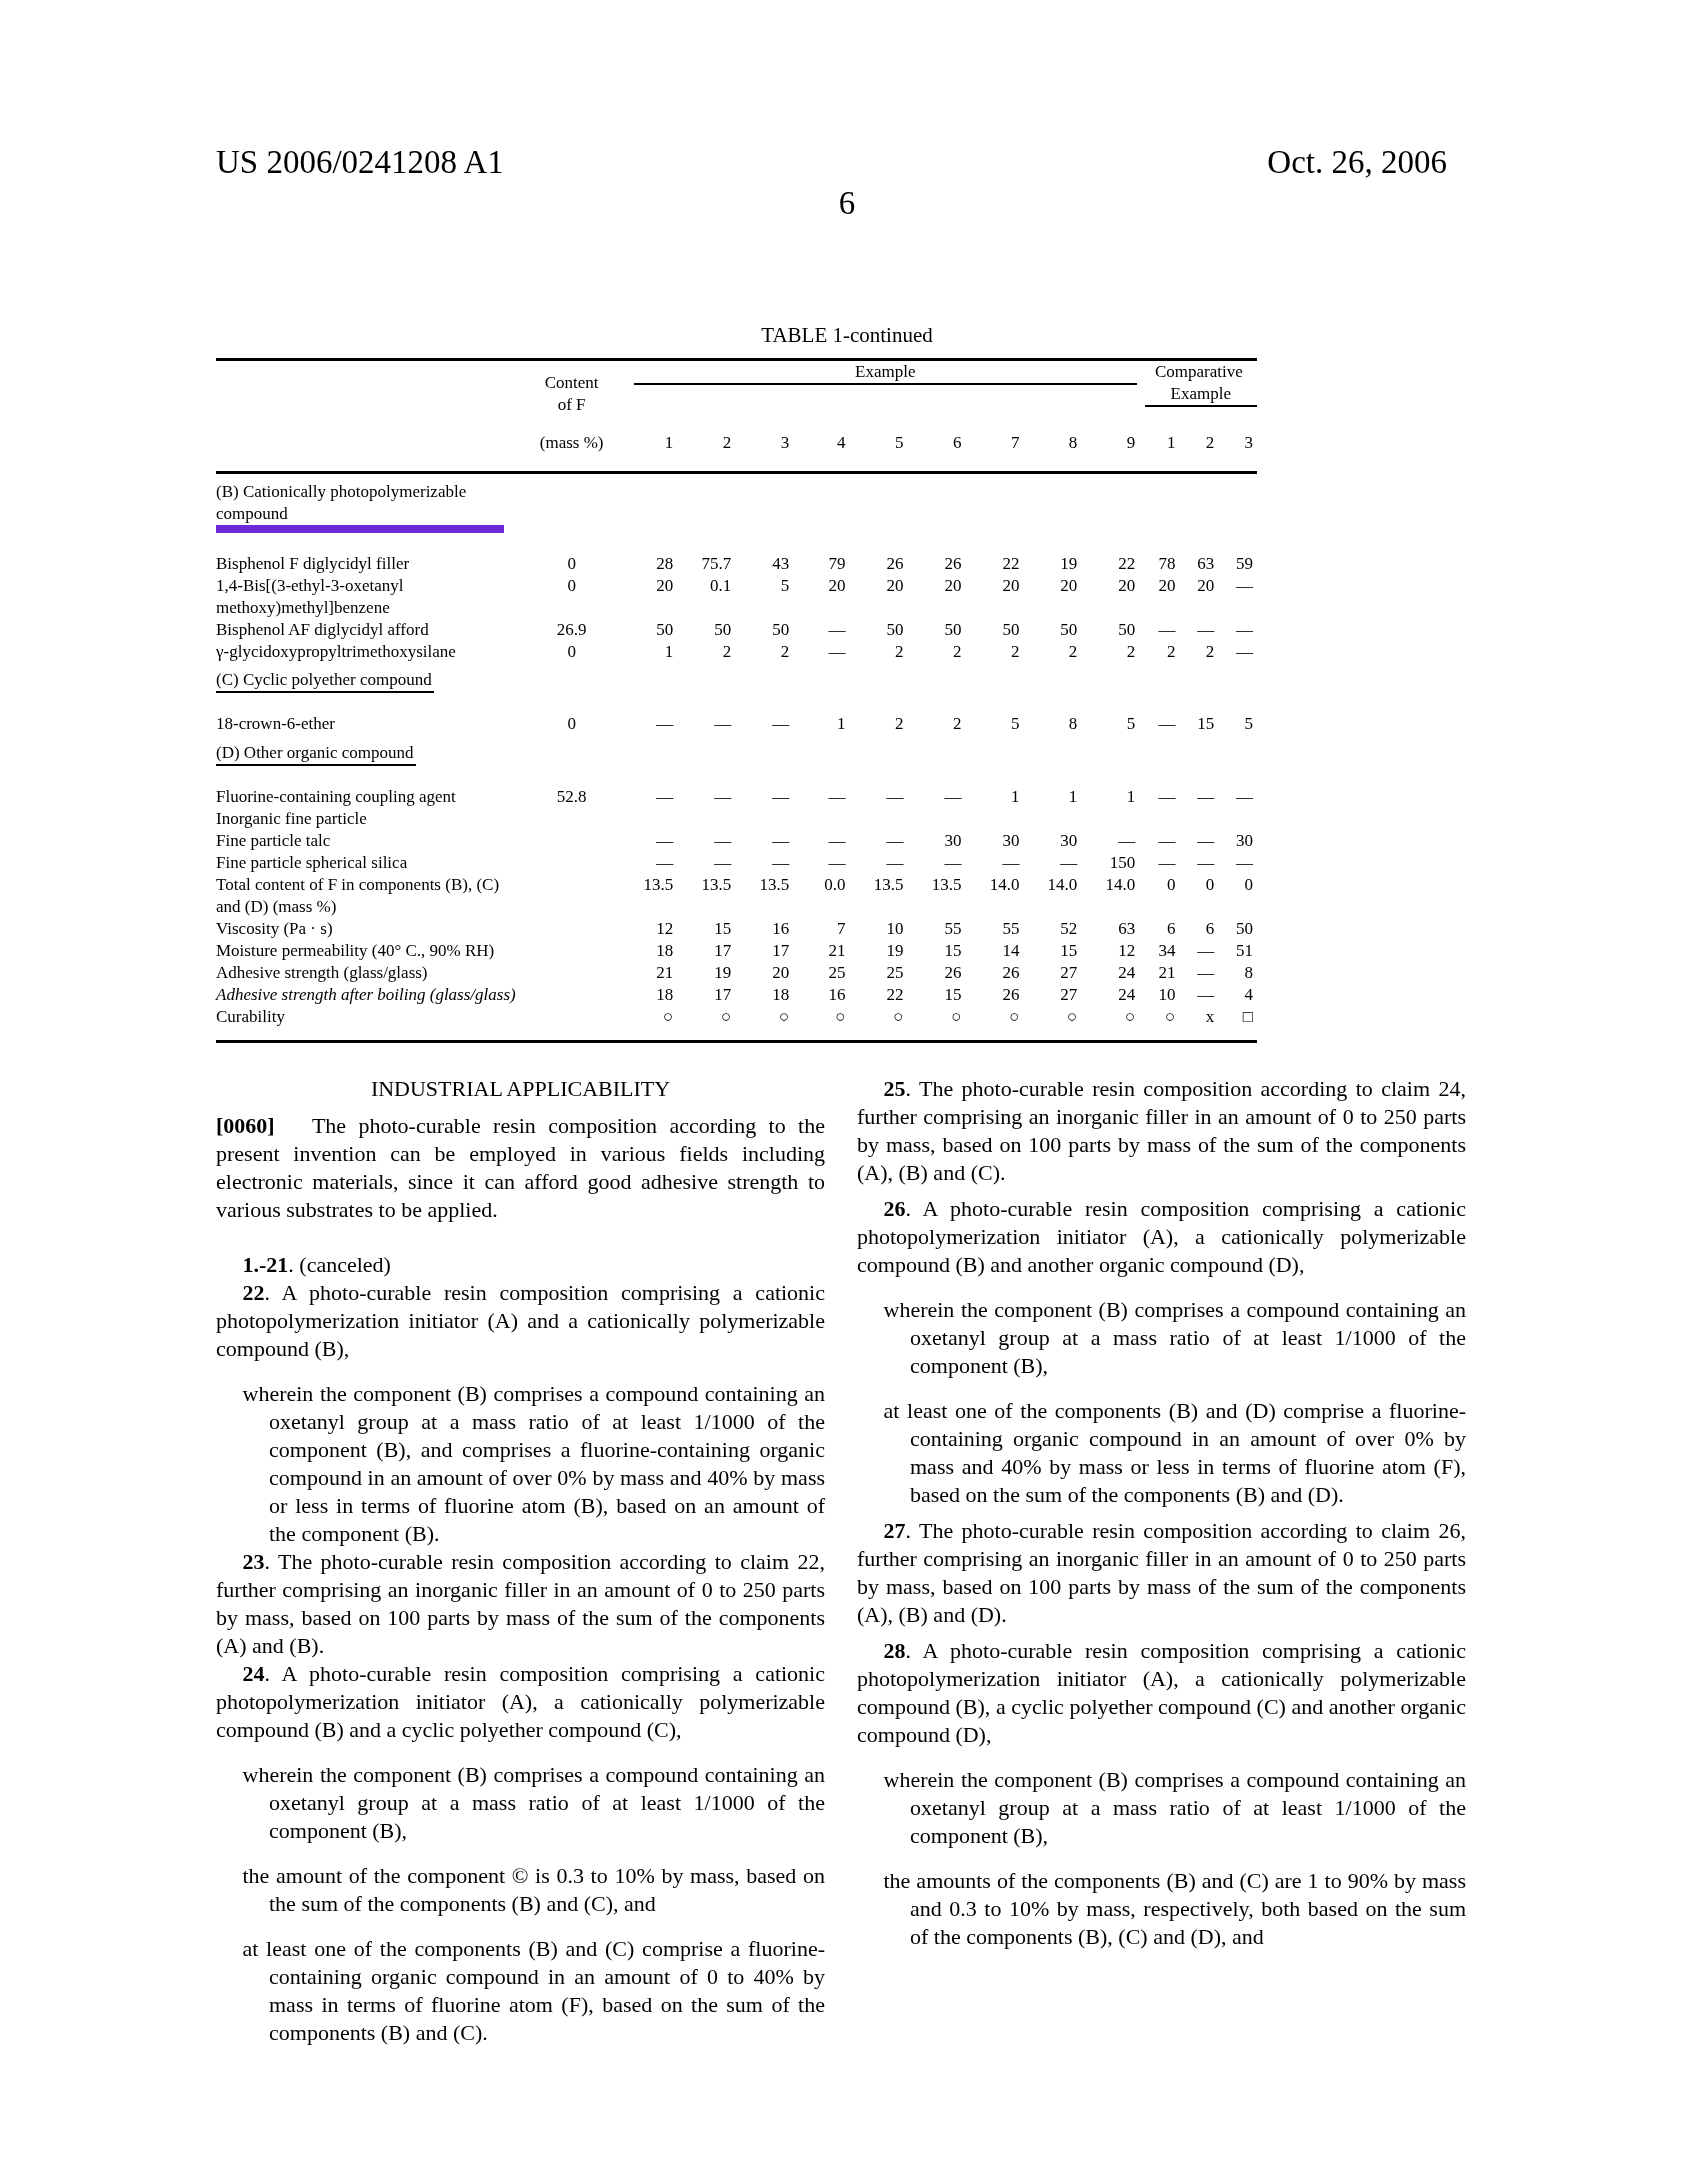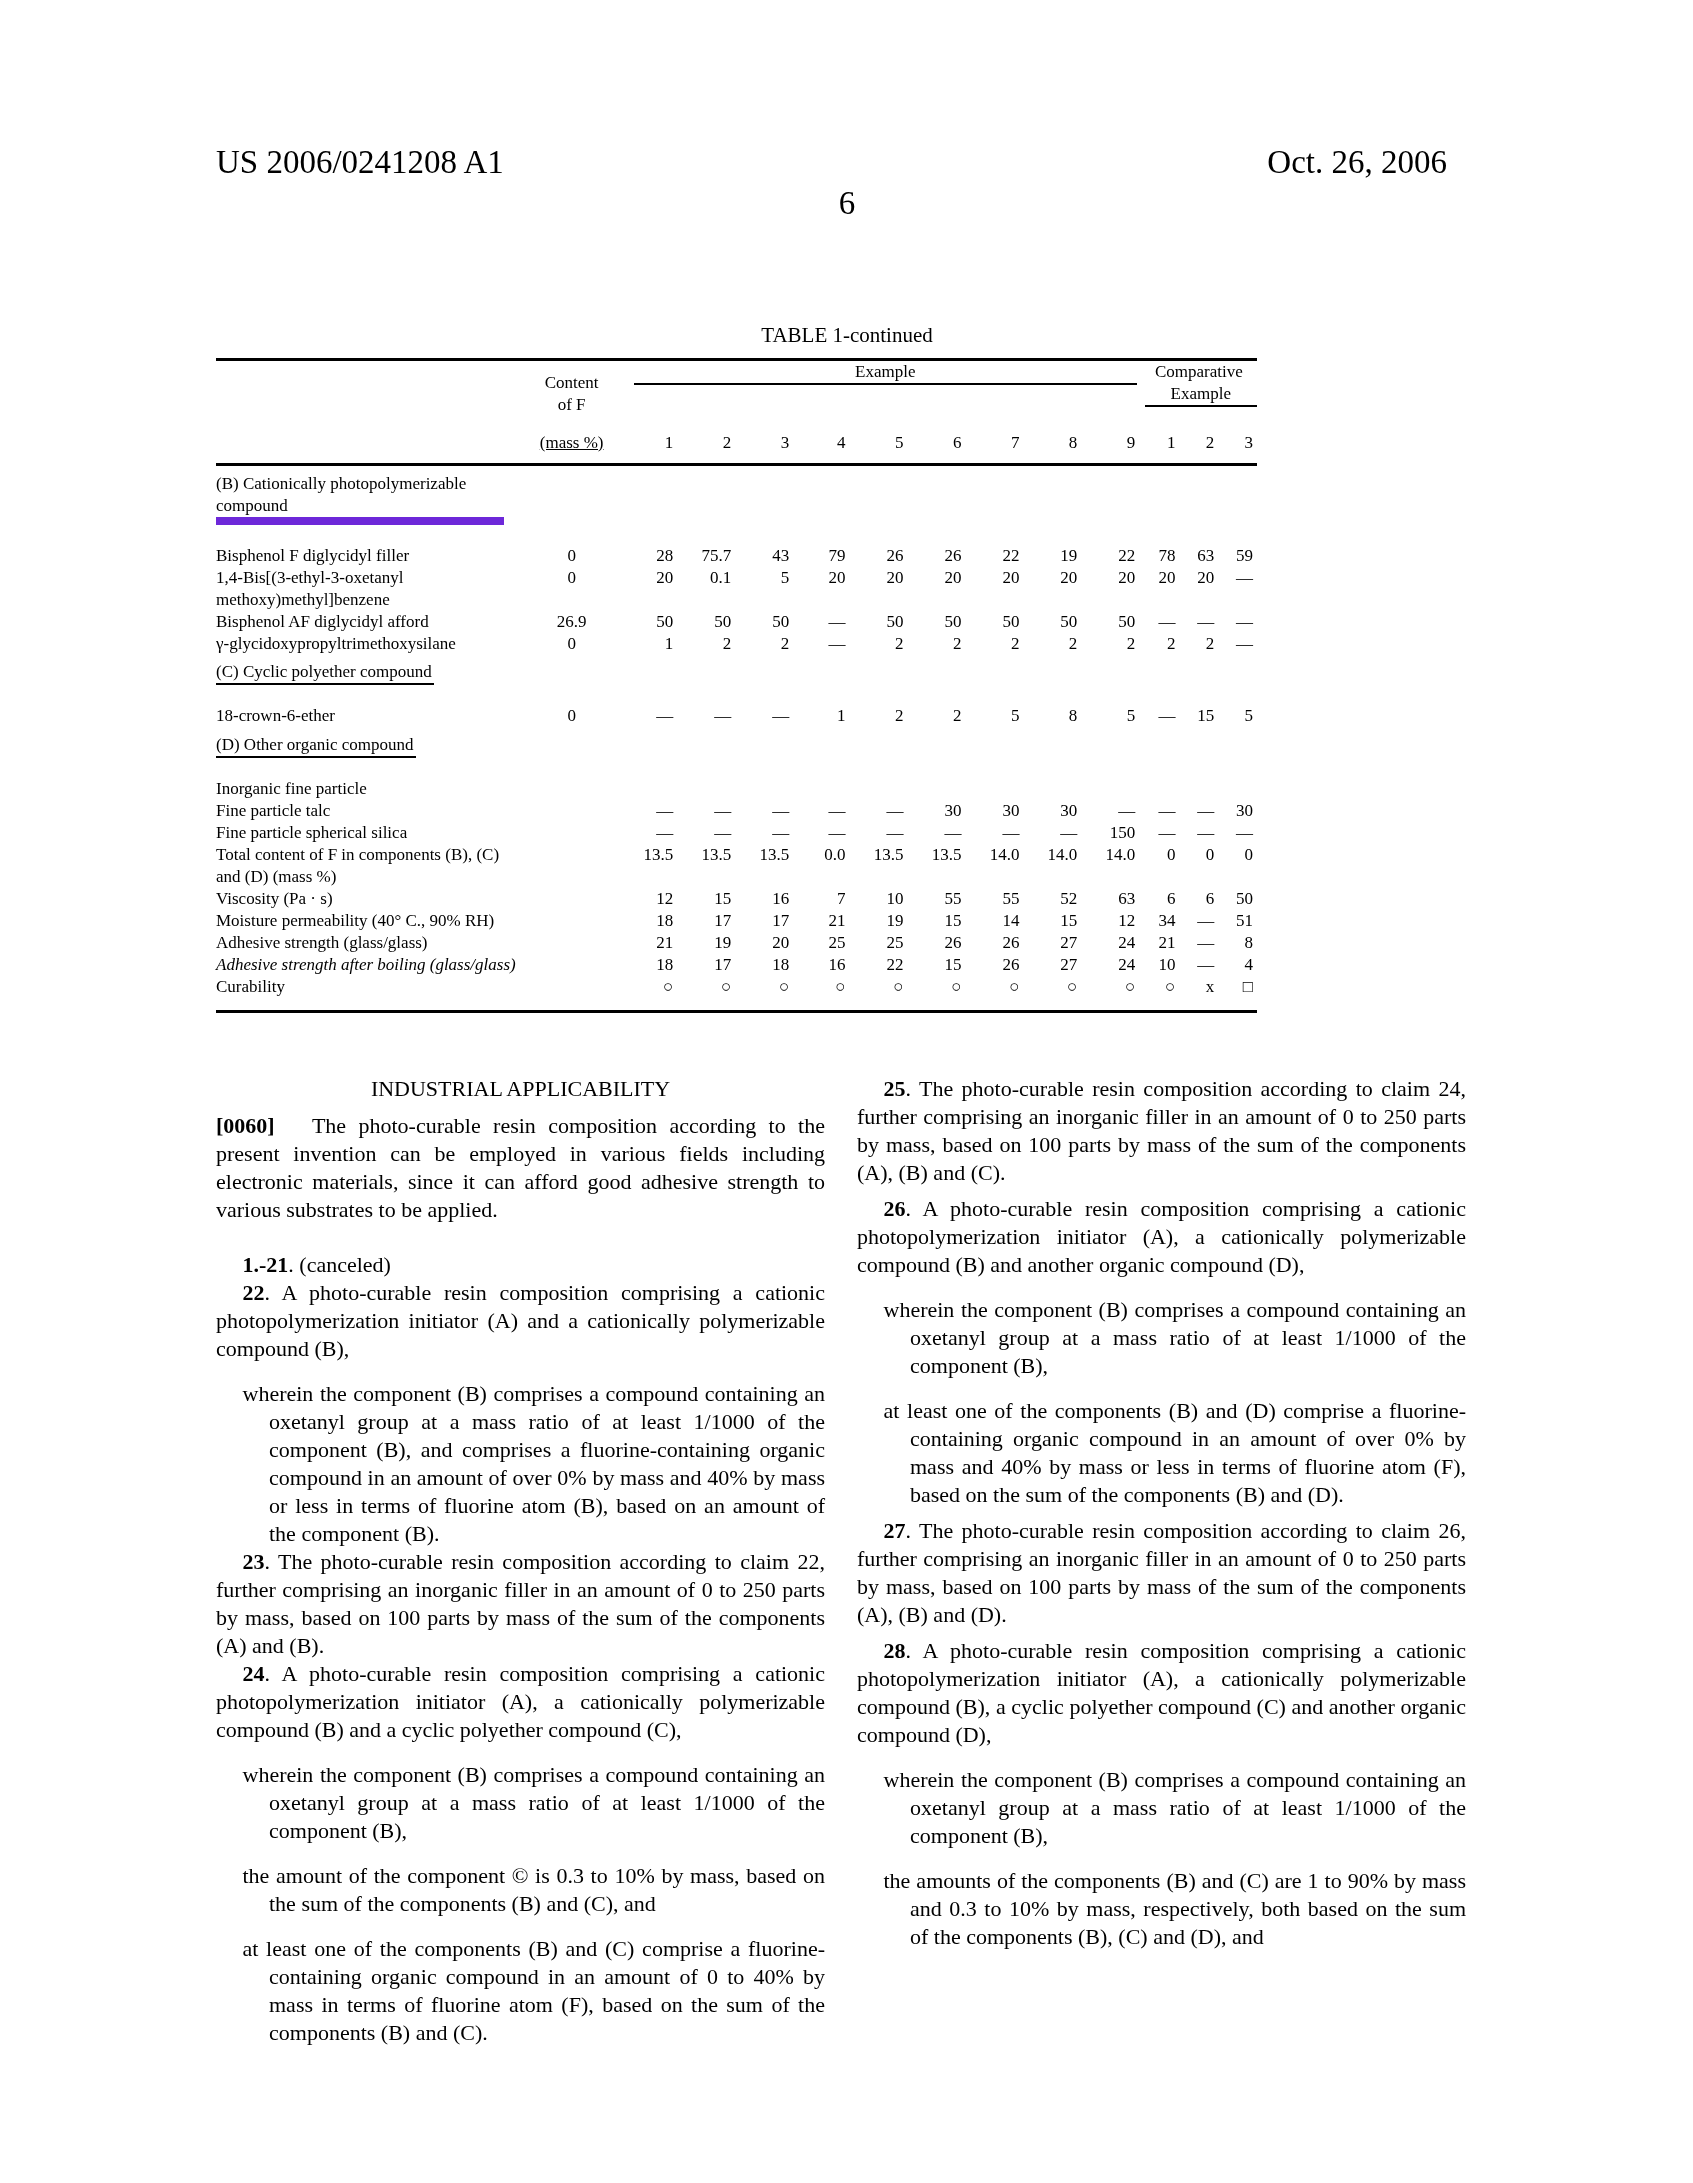--- a/index.html
+++ b/index.html
@@ -56,21 +56,21 @@
           <td colspan="9">
             <span class="group-line" style="margin-left:13.2px;">Example</span>
           </td>
           <td colspan="3">
             <div>Comparative</div>
             <span class="group-line" style="margin-right:0">Example</span>
           </td>
         </tr>
         <tr>
           <td class="lbl"></td>
-          <td class="cf" style="padding-top: 16px; padding-bottom: 9px; text-decoration: underline;">(mass %)</td>
+          <td class="cf" style="padding-top: 16px; padding-bottom: 17px;">(mass %)</td>
           <td class="ex" style="width: 58px; padding-top: 16px;">1</td>
           <td class="ex" style="width: 58px; padding-top: 16px;">2</td>
           <td class="ex" style="width: 58px; padding-top: 16px;">3</td>
           <td class="ex" style="width: 58px; padding-top: 16px;">4</td>
           <td class="ex" style="width: 58px; padding-top: 16px;">5</td>
           <td class="ex" style="width: 58px; padding-top: 16px;">6</td>
           <td class="ex" style="width: 58px; padding-top: 16px;">7</td>
           <td class="ex" style="width: 58px; padding-top: 16px;">8</td>
           <td class="ex" style="width: 58px; padding-top: 16px;">9</td>
           <td class="cex" style="width: 37px; padding-top: 16px;">1</td>
@@ -168,20 +168,36 @@
           <td class="ex" style="width: 58px;">5</td>
           <td class="cex" style="width: 37px;">—</td>
           <td class="cex" style="width: 37px;">15</td>
           <td class="cex" style="width: 37px;">5</td>
         </tr>
         <tr>
           <td class="lbl wrap-lbl sect" style="padding-top: 6.6px; padding-bottom: 20px;"><span>(D) Other organic compound</span></td>
           <td colspan="13"></td>
         </tr>
         <tr>
+          <td class="lbl wrap-lbl">Fluorine-containing coupling agent</td>
+          <td class="cf">52.8</td>
+          <td class="ex" style="width: 58px;">—</td>
+          <td class="ex" style="width: 58px;">—</td>
+          <td class="ex" style="width: 58px;">—</td>
+          <td class="ex" style="width: 58px;">—</td>
+          <td class="ex" style="width: 58px;">—</td>
+          <td class="ex" style="width: 58px;">—</td>
+          <td class="ex" style="width: 58px;">1</td>
+          <td class="ex" style="width: 58px;">1</td>
+          <td class="ex" style="width: 58px;">1</td>
+          <td class="cex" style="width: 37px;">—</td>
+          <td class="cex" style="width: 37px;">—</td>
+          <td class="cex" style="width: 37px;">—</td>
+        </tr>
+        <tr>
           <td class="lbl wrap-lbl">Inorganic fine particle</td>
           <td class="cf"></td>
           <td class="ex" style="width: 58px;"></td>
           <td class="ex" style="width: 58px;"></td>
           <td class="ex" style="width: 58px;"></td>
           <td class="ex" style="width: 58px;"></td>
           <td class="ex" style="width: 58px;"></td>
           <td class="ex" style="width: 58px;"></td>
           <td class="ex" style="width: 58px;"></td>
           <td class="ex" style="width: 58px;"></td>

